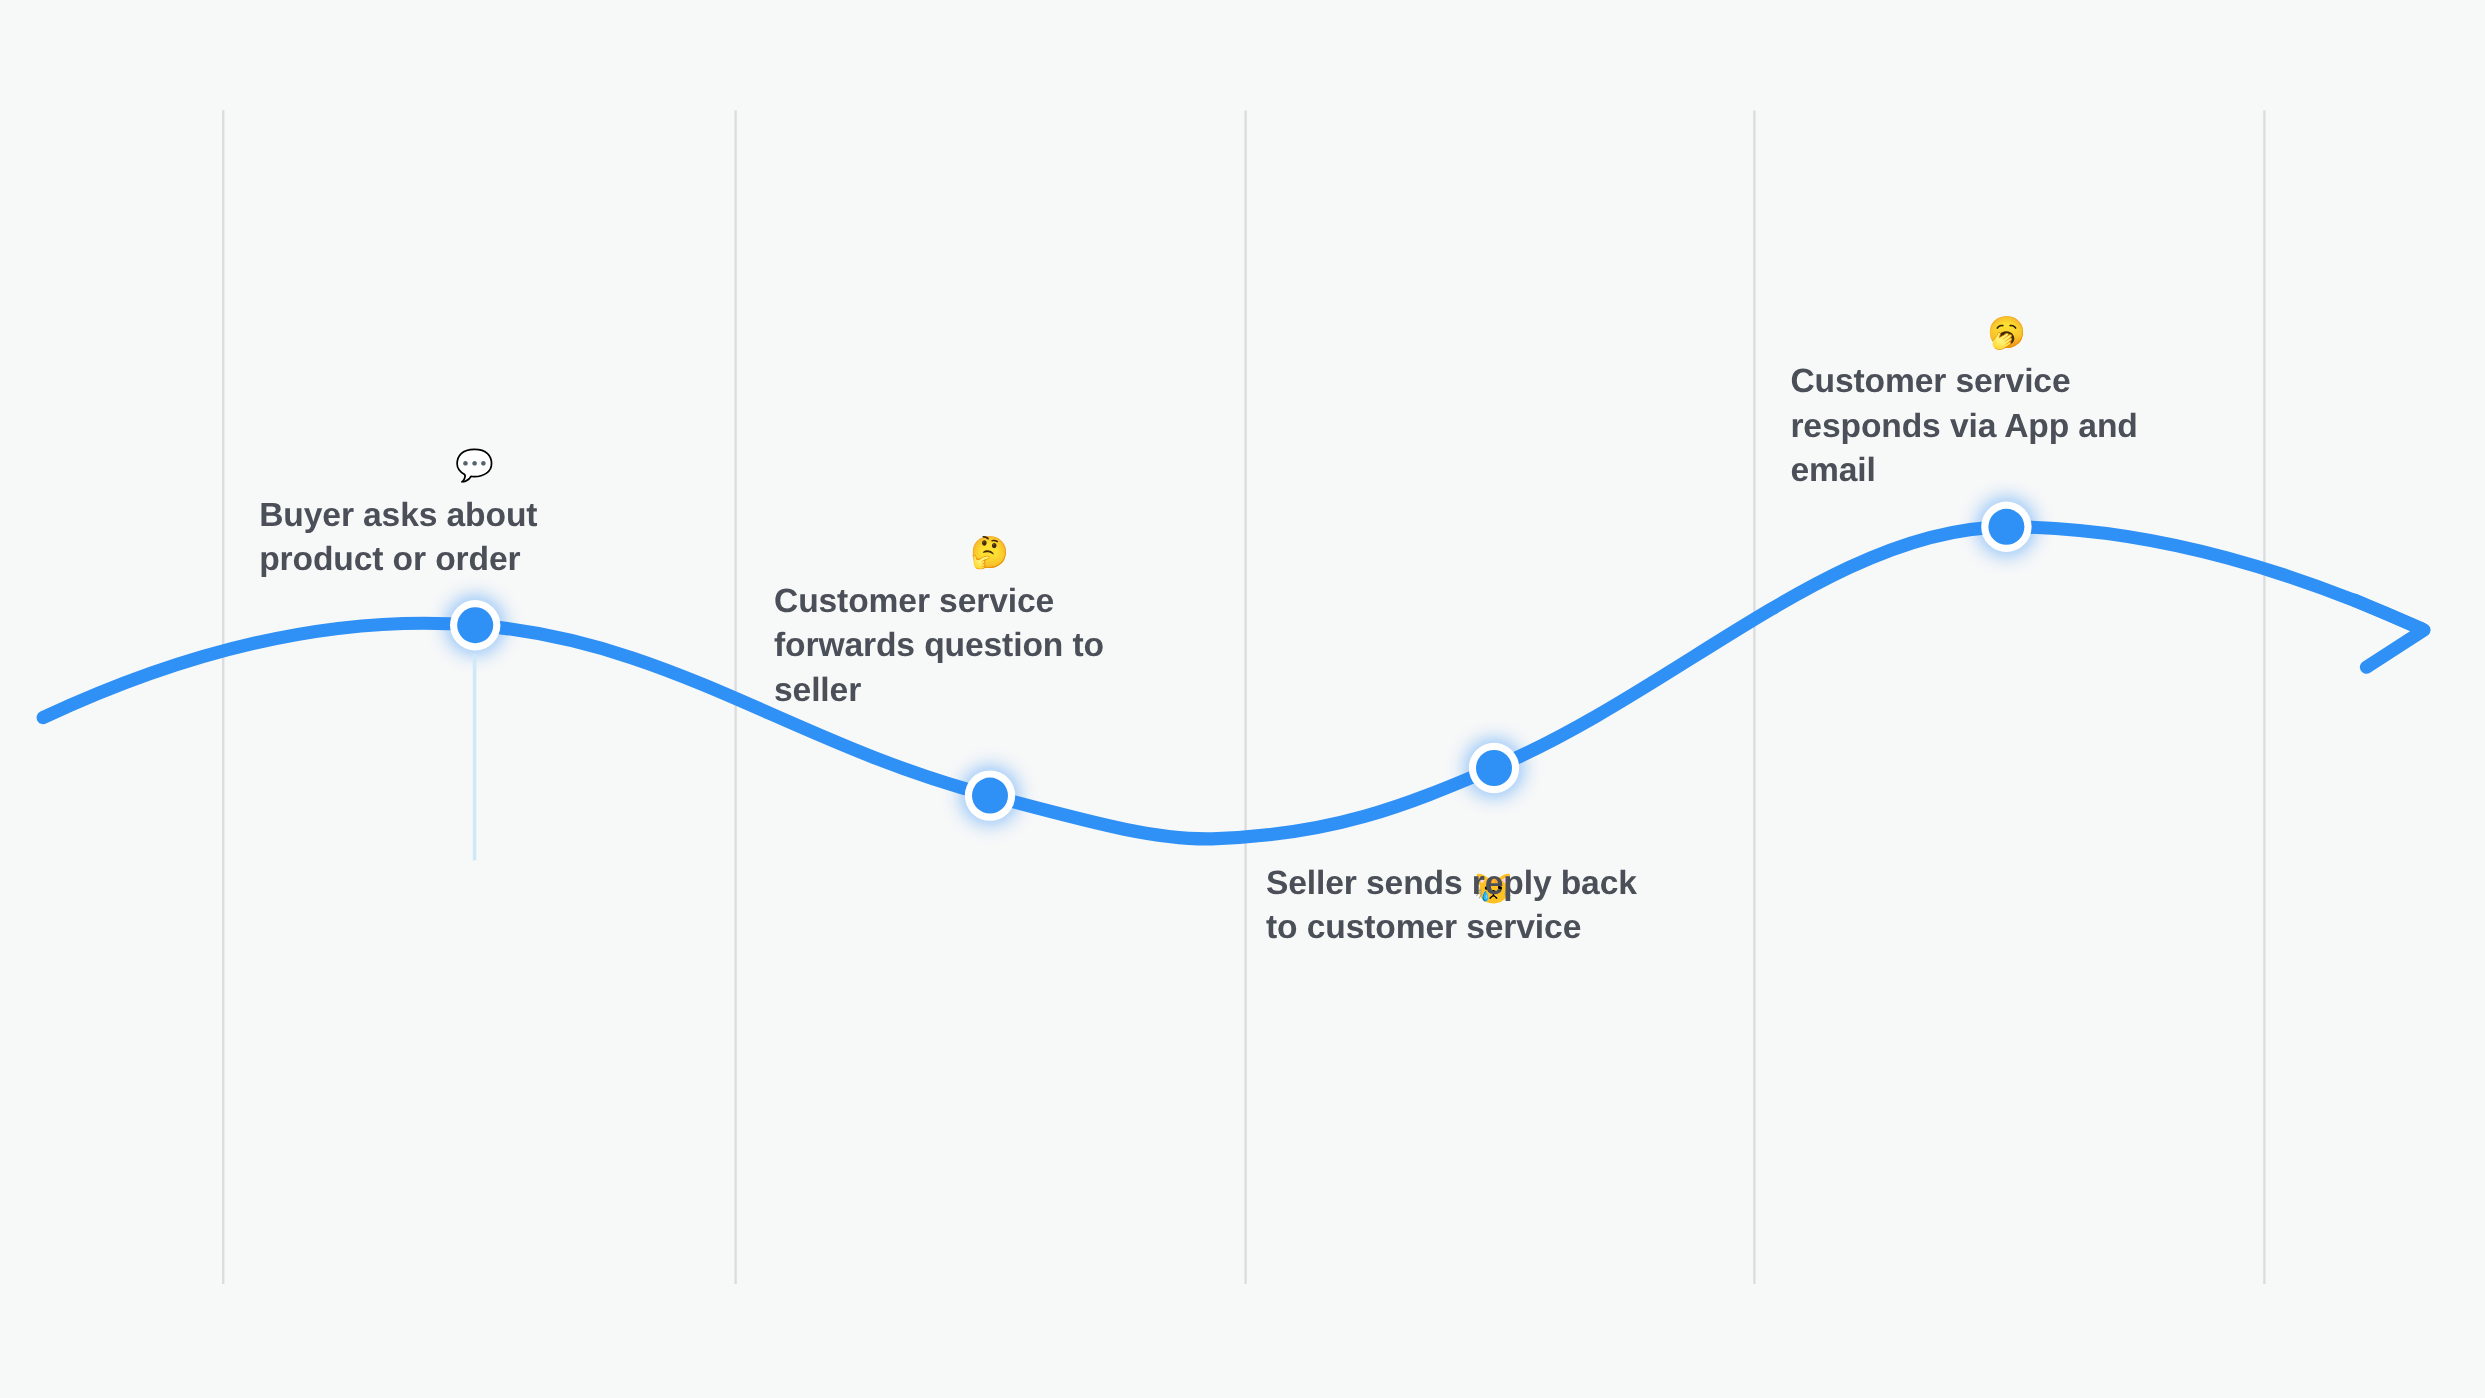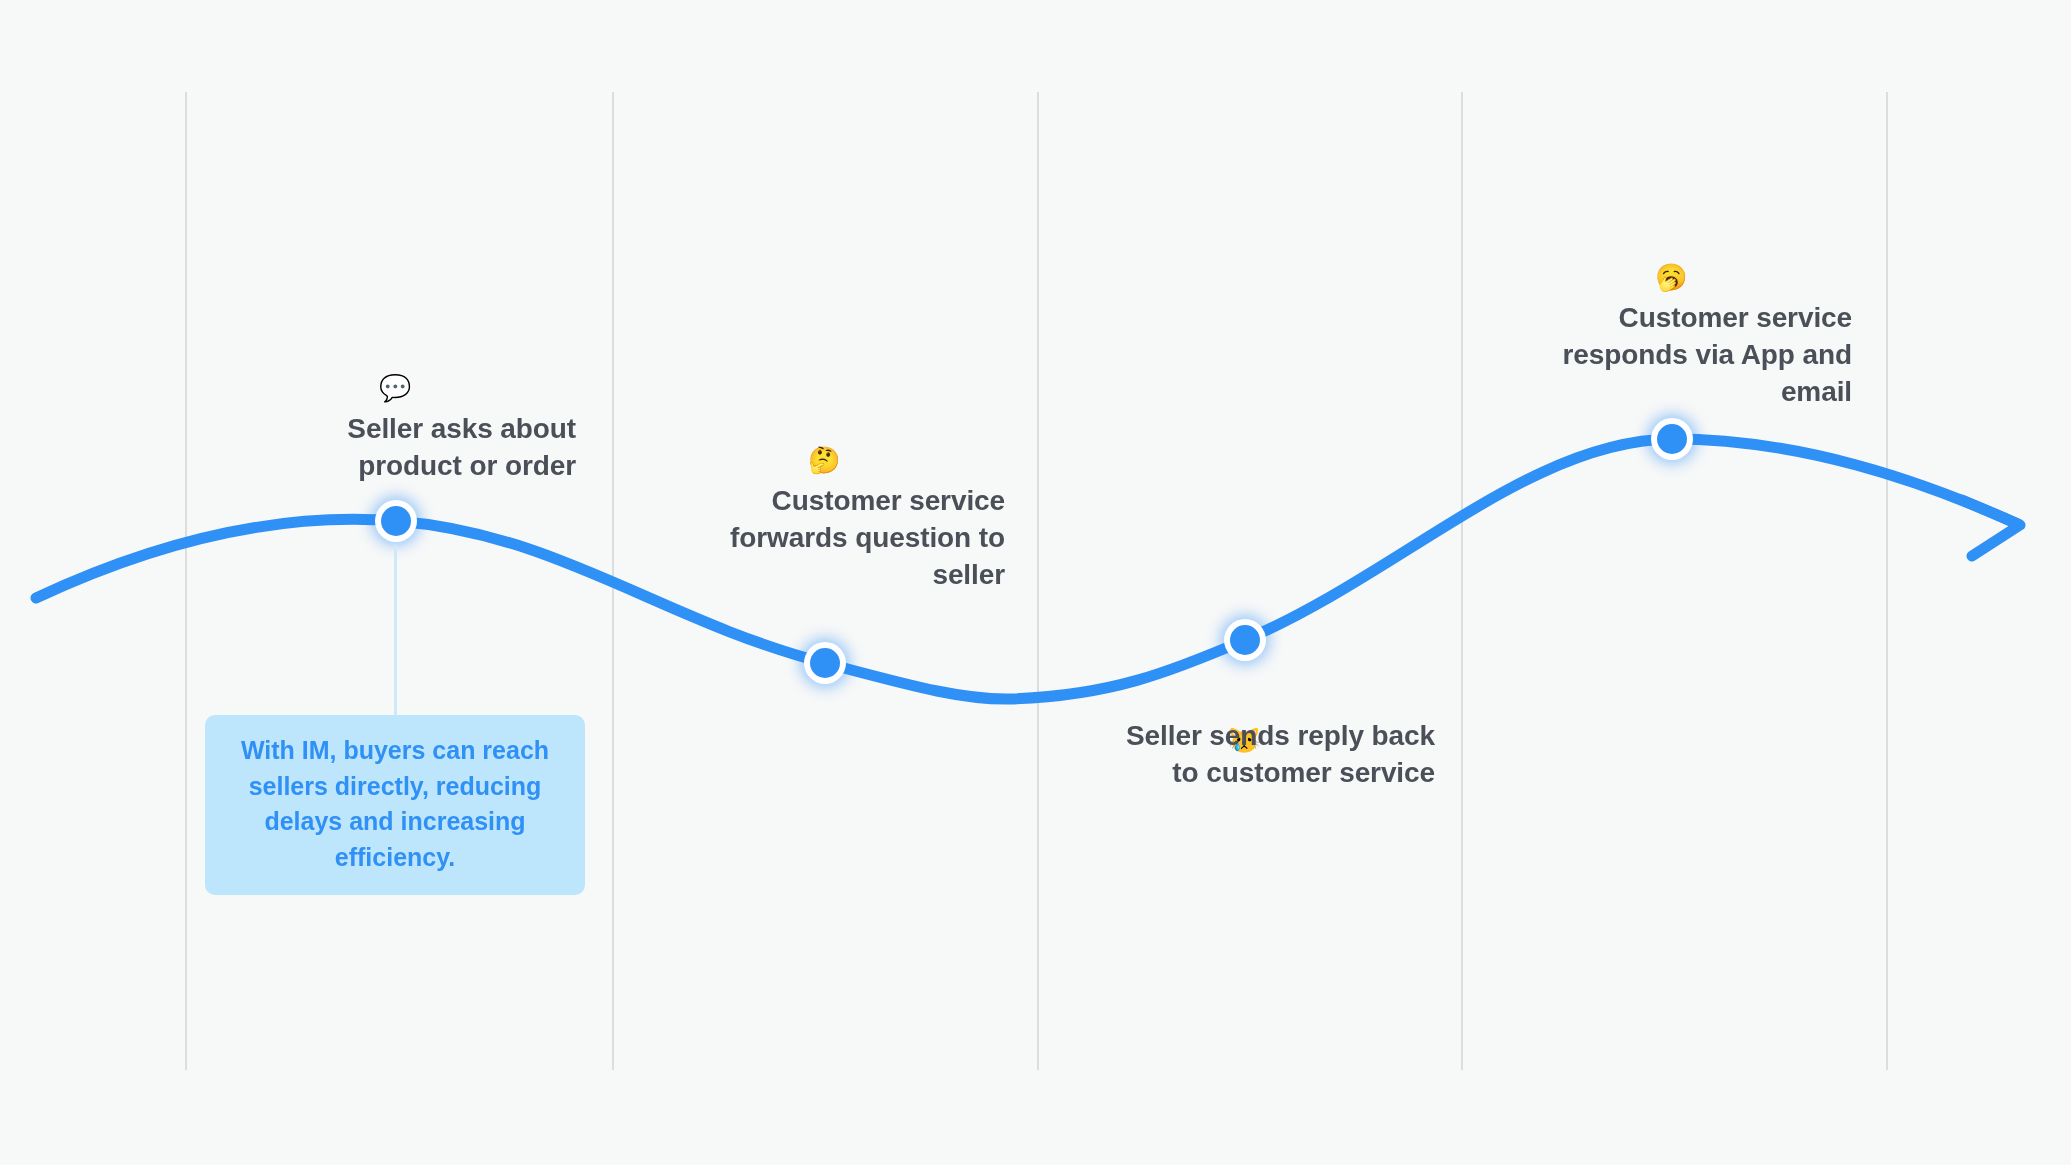--- a/index.html
+++ b/index.html
@@ -24,21 +24,21 @@
   }
   .gridline {
     position: absolute;
     width: 2px;
     background: #dcdddf;
     top: 92px;
     height: 978px;
   }
   .node-label {
     position: absolute;
-    text-align: right;
+    text-align: left;
     color: #4a4f58;
     font-size: 28px;
     font-weight: bold;
     line-height: 1.32;
     letter-spacing: -0.1px;
     white-space: pre-line;
   }
   .node-emoji {
     position: absolute;
     text-align: center;
@@ -102,36 +102,35 @@
              C 560 534, 660 620, 825 663
              C 905 684, 960 700, 1010 699
              C 1110 696, 1170 672, 1245 640
              C 1400 574, 1530 440, 1672 439
              C 1800 439, 1920 480, 2018 524"></path>
     <path id="arrow-head" fill="none" stroke="#2f90f5" stroke-width="11" stroke-linecap="round" stroke-linejoin="round" d="M 1962 500 L 2020 525 L 1972 556"></path>
   </svg>
 
   <div id="nodes-layer">
       <div class="node-emoji" style="left: 216px; top: 375px; width: 360px;">💬</div>
-      <div class="node-label" style="left: 216px; top: 411px; width: 360px;">Seller asks about
+      <div class="node-label" style="left: 216px; top: 411px; width: 360px;">Buyer asks about
 product or order</div>
       <div class="node-dot" style="left: 375px; top: 500px;"></div>
       <div class="node-emoji" style="left: 645px; top: 447px; width: 360px;">🤔</div>
       <div class="node-label" style="left: 645px; top: 483px; width: 360px;">Customer service
 forwards question to
 seller</div>
       <div class="node-dot" style="left: 804px; top: 642px;"></div>
       <div class="node-emoji" style="left: 1055px; top: 727px; width: 380px;">😿</div>
       <div class="node-label" style="left: 1055px; top: 718px; width: 380px;">Seller sends reply back
 to customer service</div>
       <div class="node-dot" style="left: 1224px; top: 619px;"></div>
       <div class="node-emoji" style="left: 1492px; top: 264px; width: 360px;">🥱</div>
       <div class="node-label" style="left: 1492px; top: 300px; width: 360px;">Customer service
 responds via App and
 email</div>
       <div class="node-dot" style="left: 1651px; top: 418px;"></div>
     </div>
 
   <div class="callout-connector" id="callout-connector" style="left: 394px; top: 545px; height: 172px;"></div>
 
-  <div class="callout-box" id="callout-box" style="left: 205px; top: 715px; width: 380px; min-height: 152px;">With IM, buyers can reach sellers directly, reducing delays and increasing efficiency.</div>
 
 </div>
 
 </body></html>

